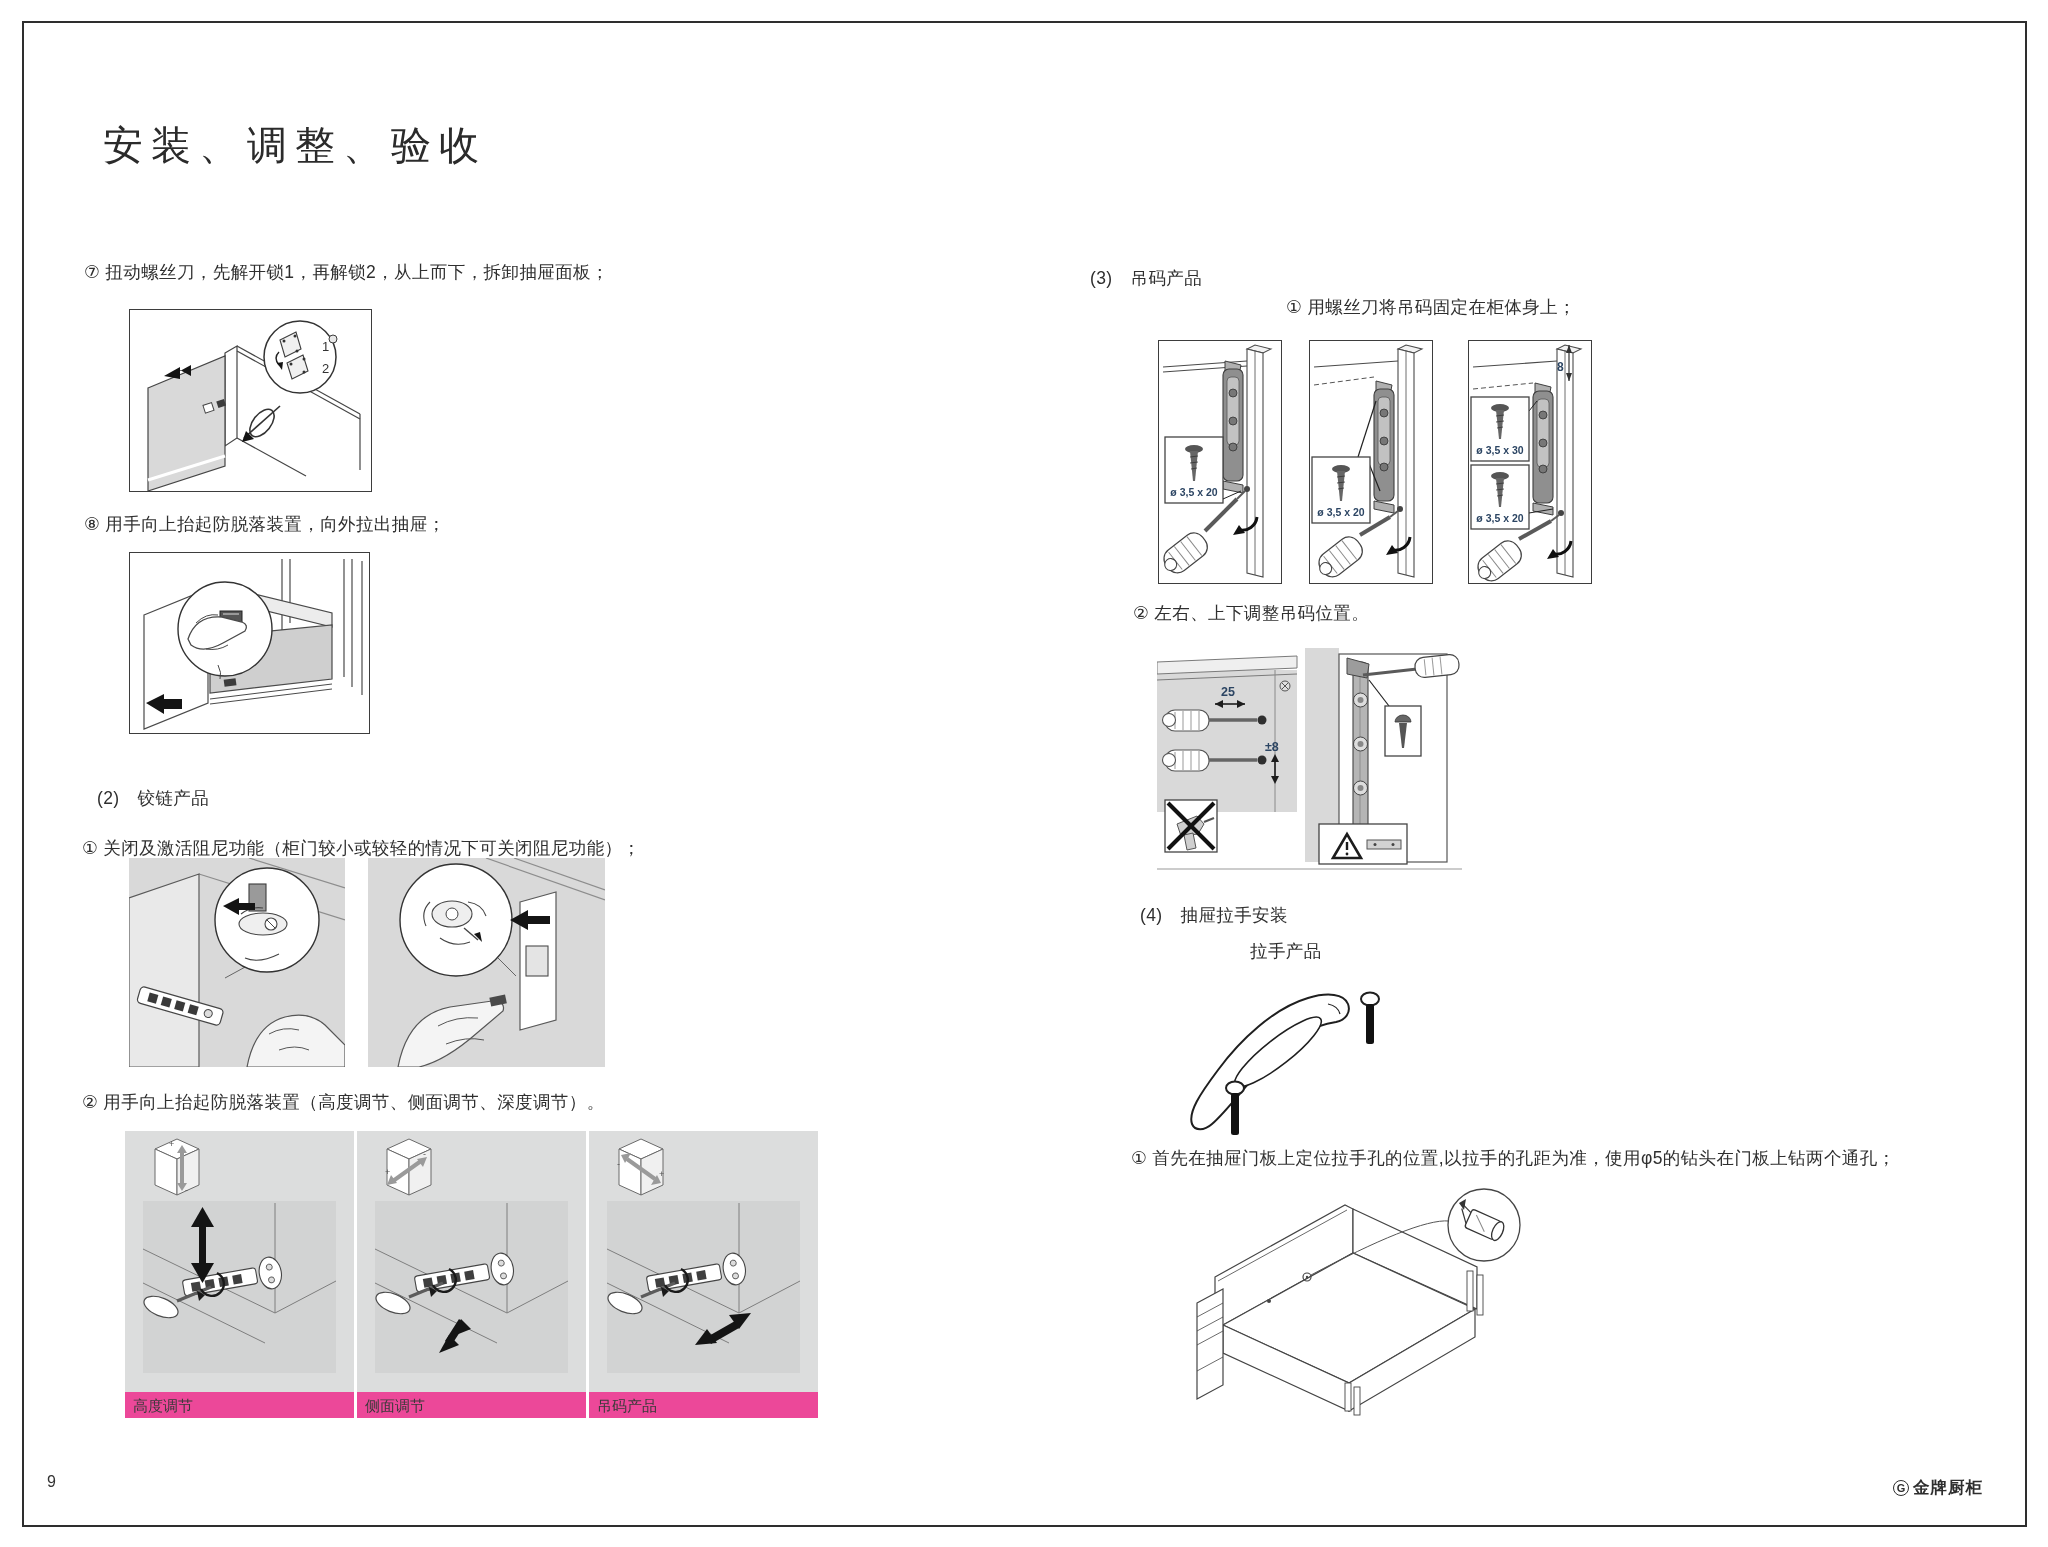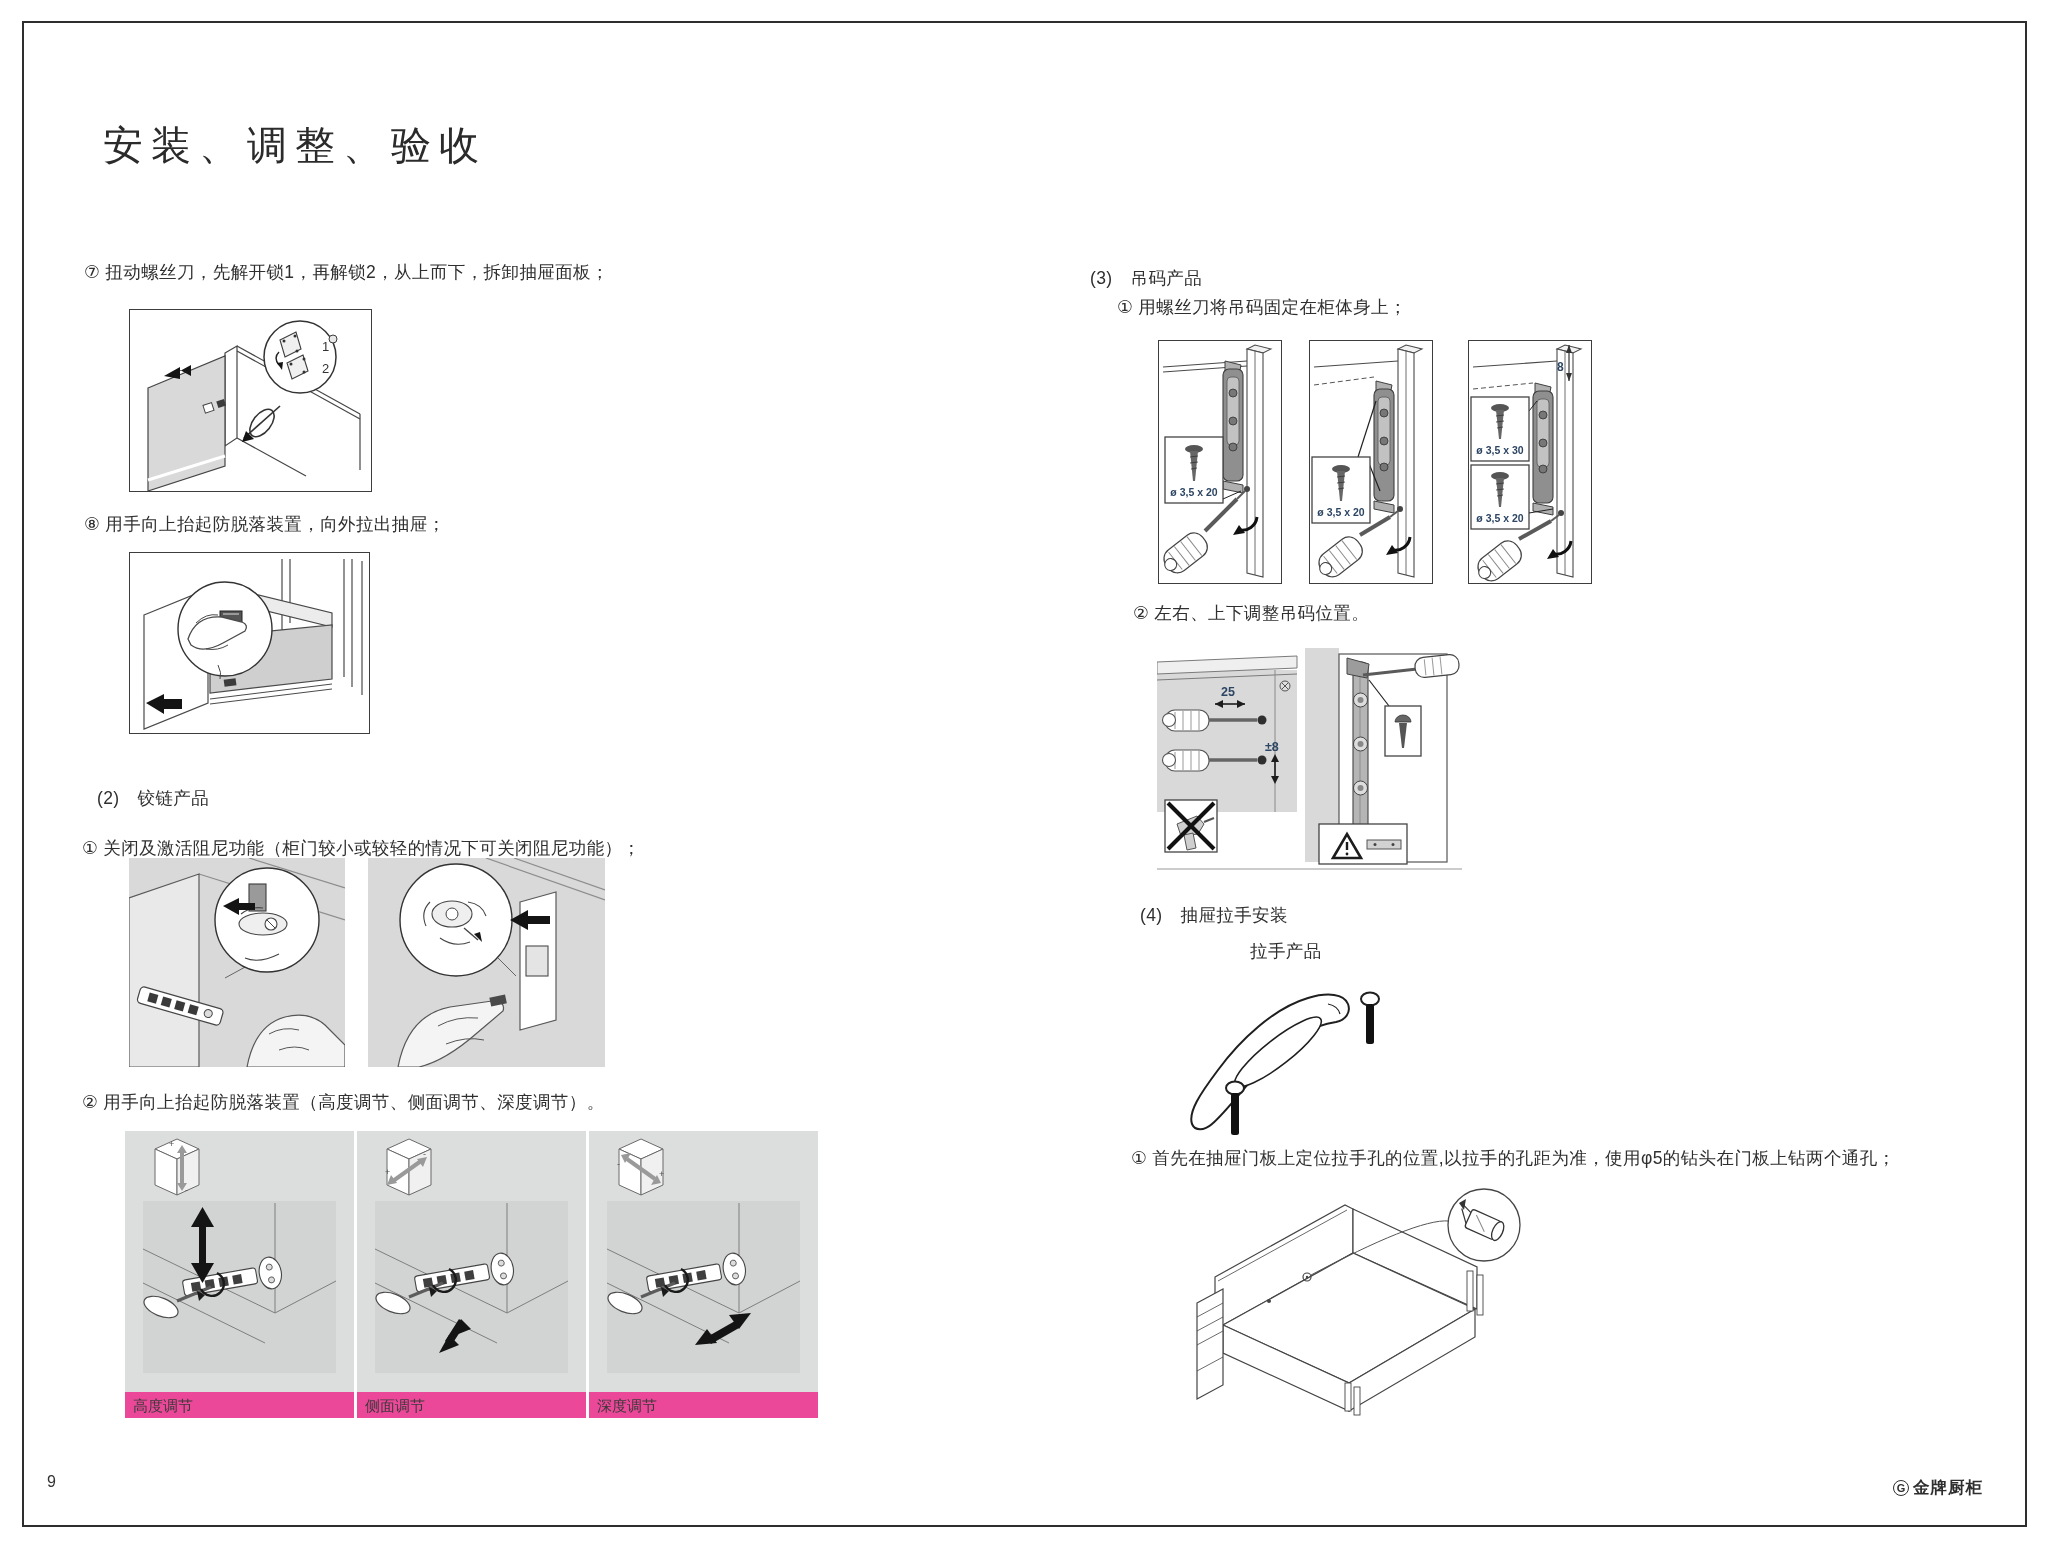--- a/index.html
+++ b/index.html
@@ -300,25 +300,25 @@
         <line x1="52" y1="166" x2="86" y2="152" stroke="#5c5c5c" stroke-width="3.2"></line>
         <path d="M92,138 a12,12 0 1 1 -16,16" fill="none" stroke="#1a1a1a" stroke-width="2.4"></path>
         <polygon points="72,156 80,160 74,166" fill="#1a1a1a"></polygon>
       </g>
       <g fill="#141414">
         <polygon points="118,206 146,190 150,197 122,213"></polygon>
         <polygon points="106,214 128,212 118,198"></polygon>
         <polygon points="162,182 140,184 150,198"></polygon>
       </g>
     </svg>
-    <div class="adj-label">深度调节</div>
+    <div class="adj-label">吊码产品</div>
   </div>
 
   <div class="abs heading" style="left:1090px;top:266px;text-align:right;">(3)　吊码产品</div>
-  <div class="abs body-text" style="left:1117px;top:297px;width:700px;">① 用螺丝刀将吊码固定在柜体身上；</div>
+  <div class="abs body-text" style="left:1081px;top:297px;width:700px;text-align:center;">① 用螺丝刀将吊码固定在柜体身上；</div>
 
   <div class="abs diagram" style="left:1158px;top:340px;width:122px;height:242px;">
     <svg width="122" height="242" viewBox="0 0 122 242">
       <g stroke="#4a4a4a" stroke-width="1.1">
         <polygon points="88,8 104,12 112,8 96,4" fill="#f2f2f2"></polygon>
         <polygon points="88,8 104,12 104,236 88,232" fill="#fff"></polygon>
         <line x1="96" y1="10" x2="96" y2="234" stroke-width="0.8"></line>
         <line x1="4" y1="26" x2="88" y2="20"></line>
         <line x1="4" y1="31" x2="88" y2="25"></line>
       </g>

